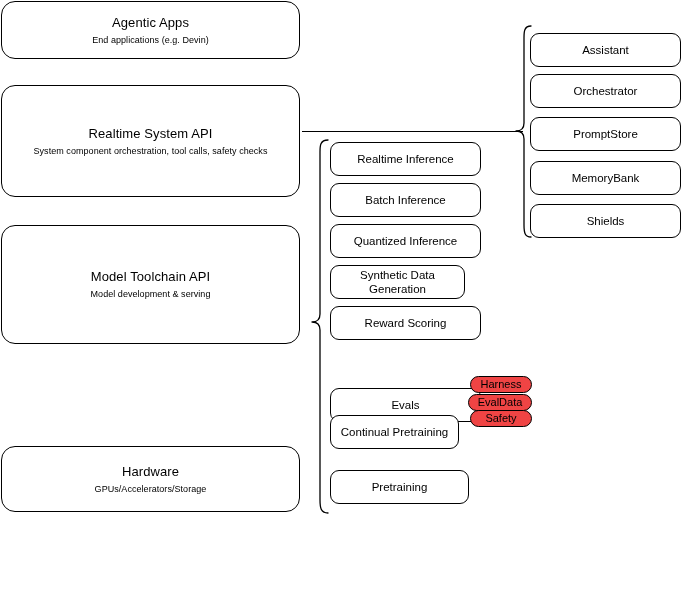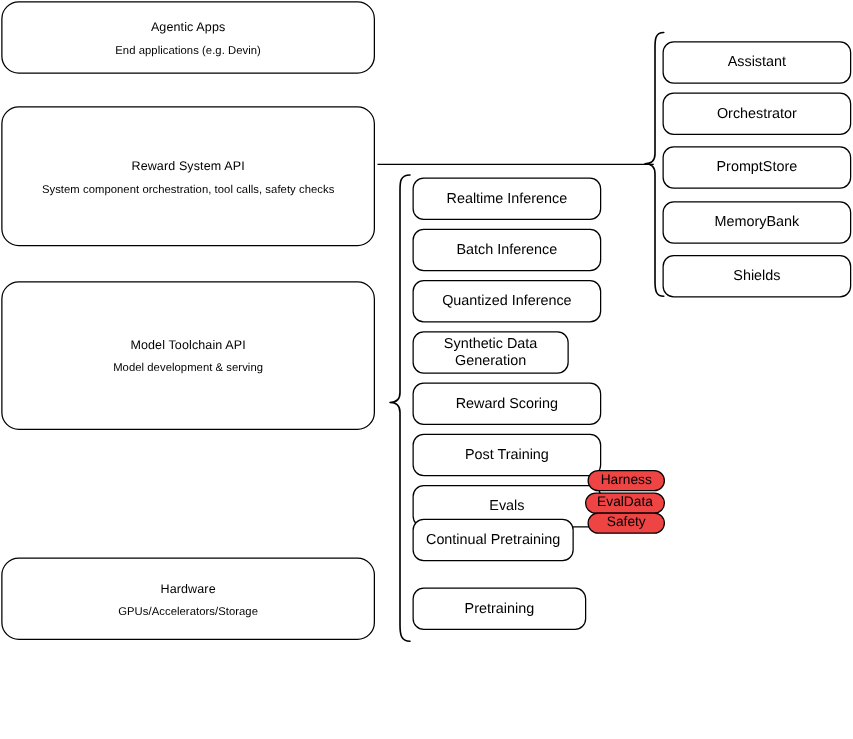--- a/index.html
+++ b/index.html
@@ -34,21 +34,21 @@
     align-items: center;
     justify-content: center;
     text-align: center;
   }
 
   
   .layer {
     border-radius: 14px;
   }
   .layer .title {
-    font-size: 10px;
+    font-size: 13px;
     line-height: 16px;
     letter-spacing: 0.1px;
   }
   .layer .subtitle {
     font-size: 9px;
     line-height: 12px;
     margin-top: 3px;
     letter-spacing: 0.05px;
   }
 
@@ -94,21 +94,21 @@
 <body>
 
 <div id="canvas">
 
   <div class="node layer" style="left:1px; top:1px; width:299px; height:58px;">
     <div class="title">Agentic Apps</div>
     <div class="subtitle">End applications (e.g. Devin)</div>
   </div>
 
   <div class="node layer" style="left:1px; top:85px; width:299px; height:112px;">
-    <div class="title">Reward System API</div>
+    <div class="title">Realtime System API</div>
     <div class="subtitle">System component orchestration, tool calls, safety checks</div>
   </div>
 
   <div class="node layer" style="left:1px; top:225px; width:299px; height:119px;">
     <div class="title">Model Toolchain API</div>
     <div class="subtitle">Model development &amp; serving</div>
   </div>
 
 
   <div class="node layer" style="left:1px; top:446px; width:299px; height:66px;">
@@ -136,31 +136,28 @@
   </div>
 
   <div class="node cap" style="left:330px; top:183px; width:151px; height:34px;">
     <span>Batch Inference</span>
   </div>
 
   <div class="node cap" style="left:330px; top:224px; width:151px; height:34px;">
     <span>Quantized Inference</span>
   </div>
 
-  <div class="node cap" style="left:330px; top:265px; width:125px; height:34px;text-align:center;">
+  <div class="node cap" style="left:330px; top:265px; width:135px; height:34px;text-align:center;">
     <span>Synthetic Data Generation</span>
   </div>
 
   <div class="node cap" style="left:330px; top:306px; width:151px; height:34px;">
     <span>Reward Scoring</span>
   </div>
 
-  <div class="node cap" style="left:330px; top:347px; width:151px; height:34px;">
-    <span>Post Training</span>
-  </div>
 
   <div class="node cap" style="left:330px; top:388px; width:151px; height:34px;">
     <span>Evals</span>
   </div>
 
   <div class="node cap" style="left:330px; top:415px; width:129px; height:34px;">
     <span>Continual Pretraining</span>
   </div>
 
   <div class="node cap" style="left:330px; top:470px; width:139px; height:34px;">

